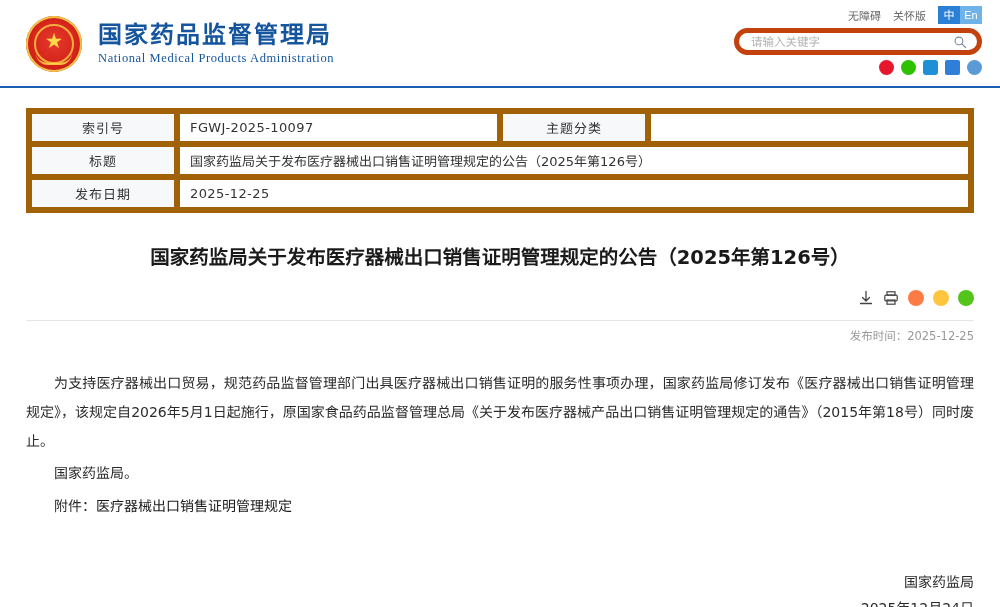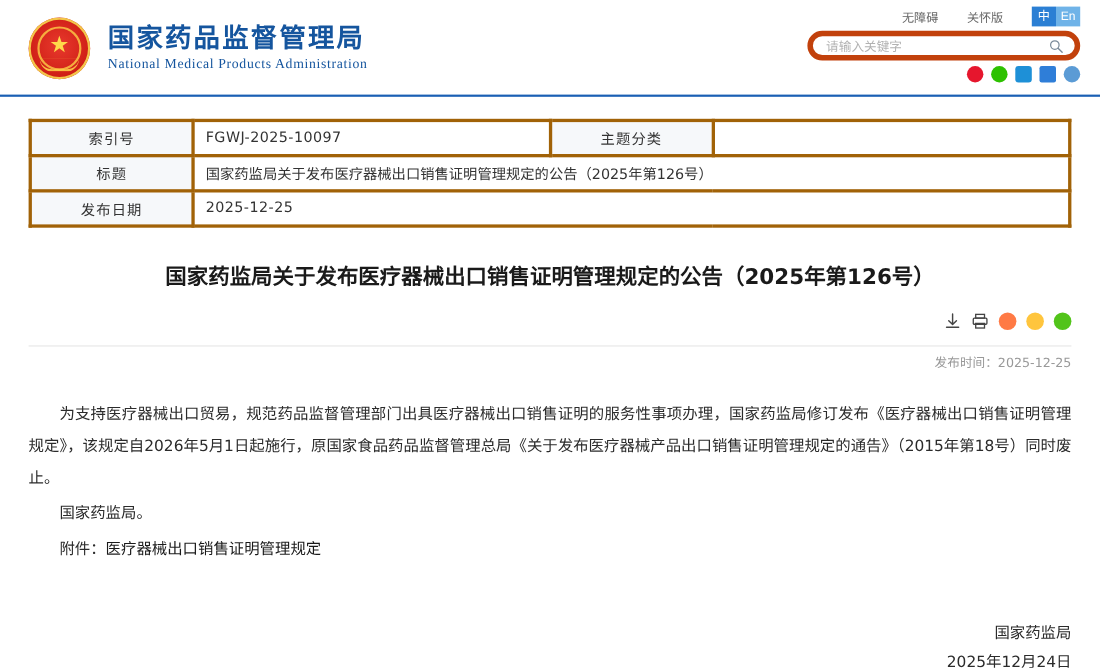--- a/index.html
+++ b/index.html
@@ -76,21 +76,21 @@
     font-family: "Liberation Serif", serif;
   }
 
   
   .utility-row {
     position: absolute;
     right: 18px;
     top: 6px;
     display: flex;
     align-items: center;
-    gap: 26px;
+    gap: 12px;
     font-size: 11px;
     color: #666;
   }
   .utility-row a { color: #666; text-decoration: none; }
   .lang-switch { display: flex; }
   .lang-switch span {
     display: inline-block;
     width: 22px; height: 18px;
     line-height: 18px;
     text-align: center;
@@ -160,21 +160,21 @@
 
   
   table.info {
     width: 948px;
     border-collapse: collapse;
     table-layout: fixed;
     font-size: 13px;
     color: #333;
   }
   table.info td {
-    border: 3px solid #a16207;
+    border: 6px solid #a16207;
     height: 32px;
     padding: 4px 10px;
     font-family: "DejaVu Sans", "Liberation Sans", sans-serif;
   }
   td.lbl {
     width: 148px;
     background: #f6f8fa;
     text-align: center;
     color: #333;
     letter-spacing: 1px;

